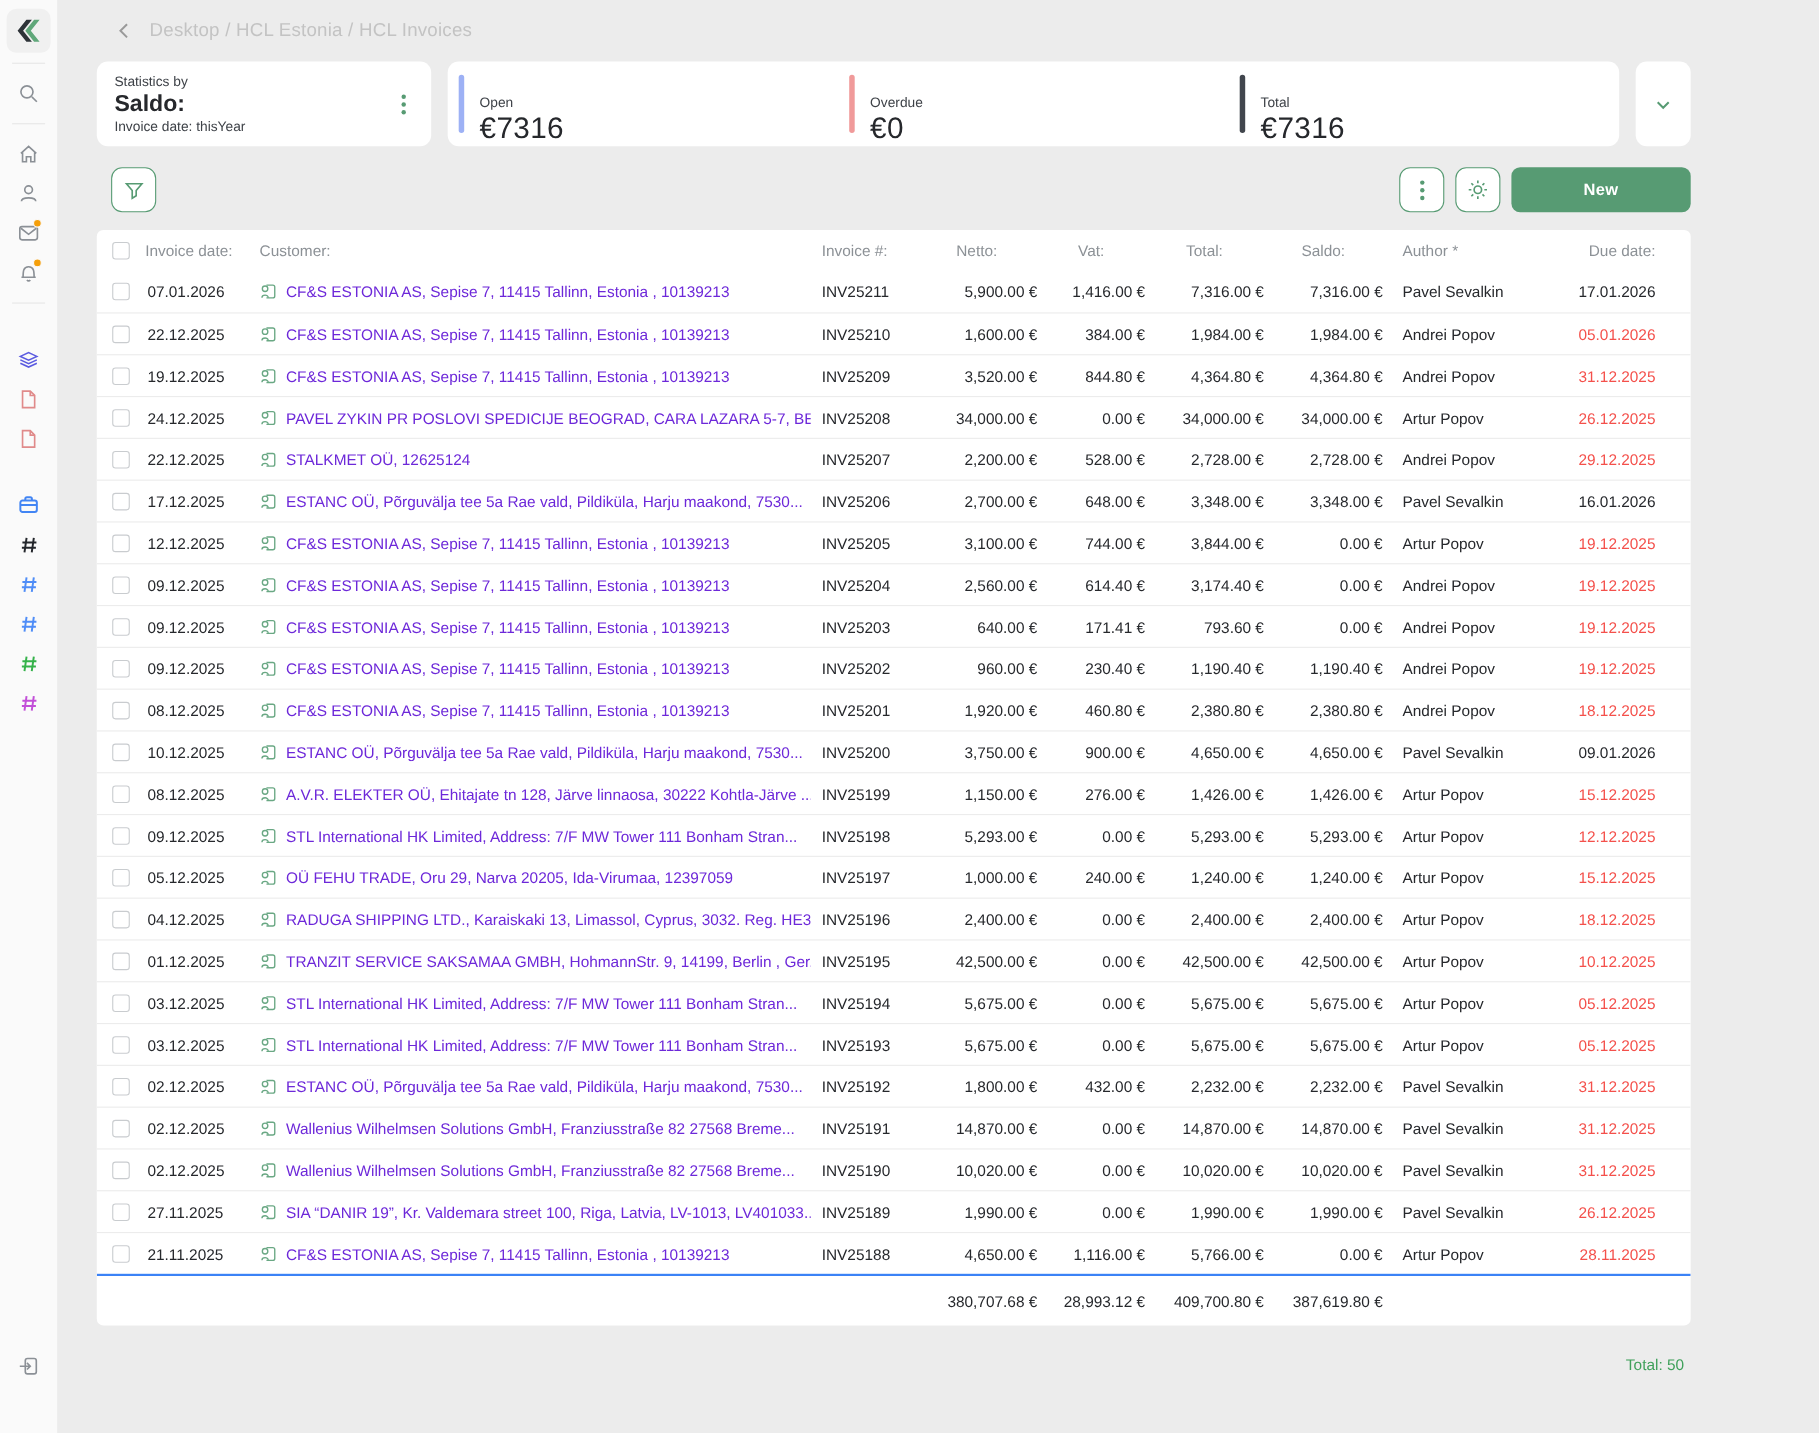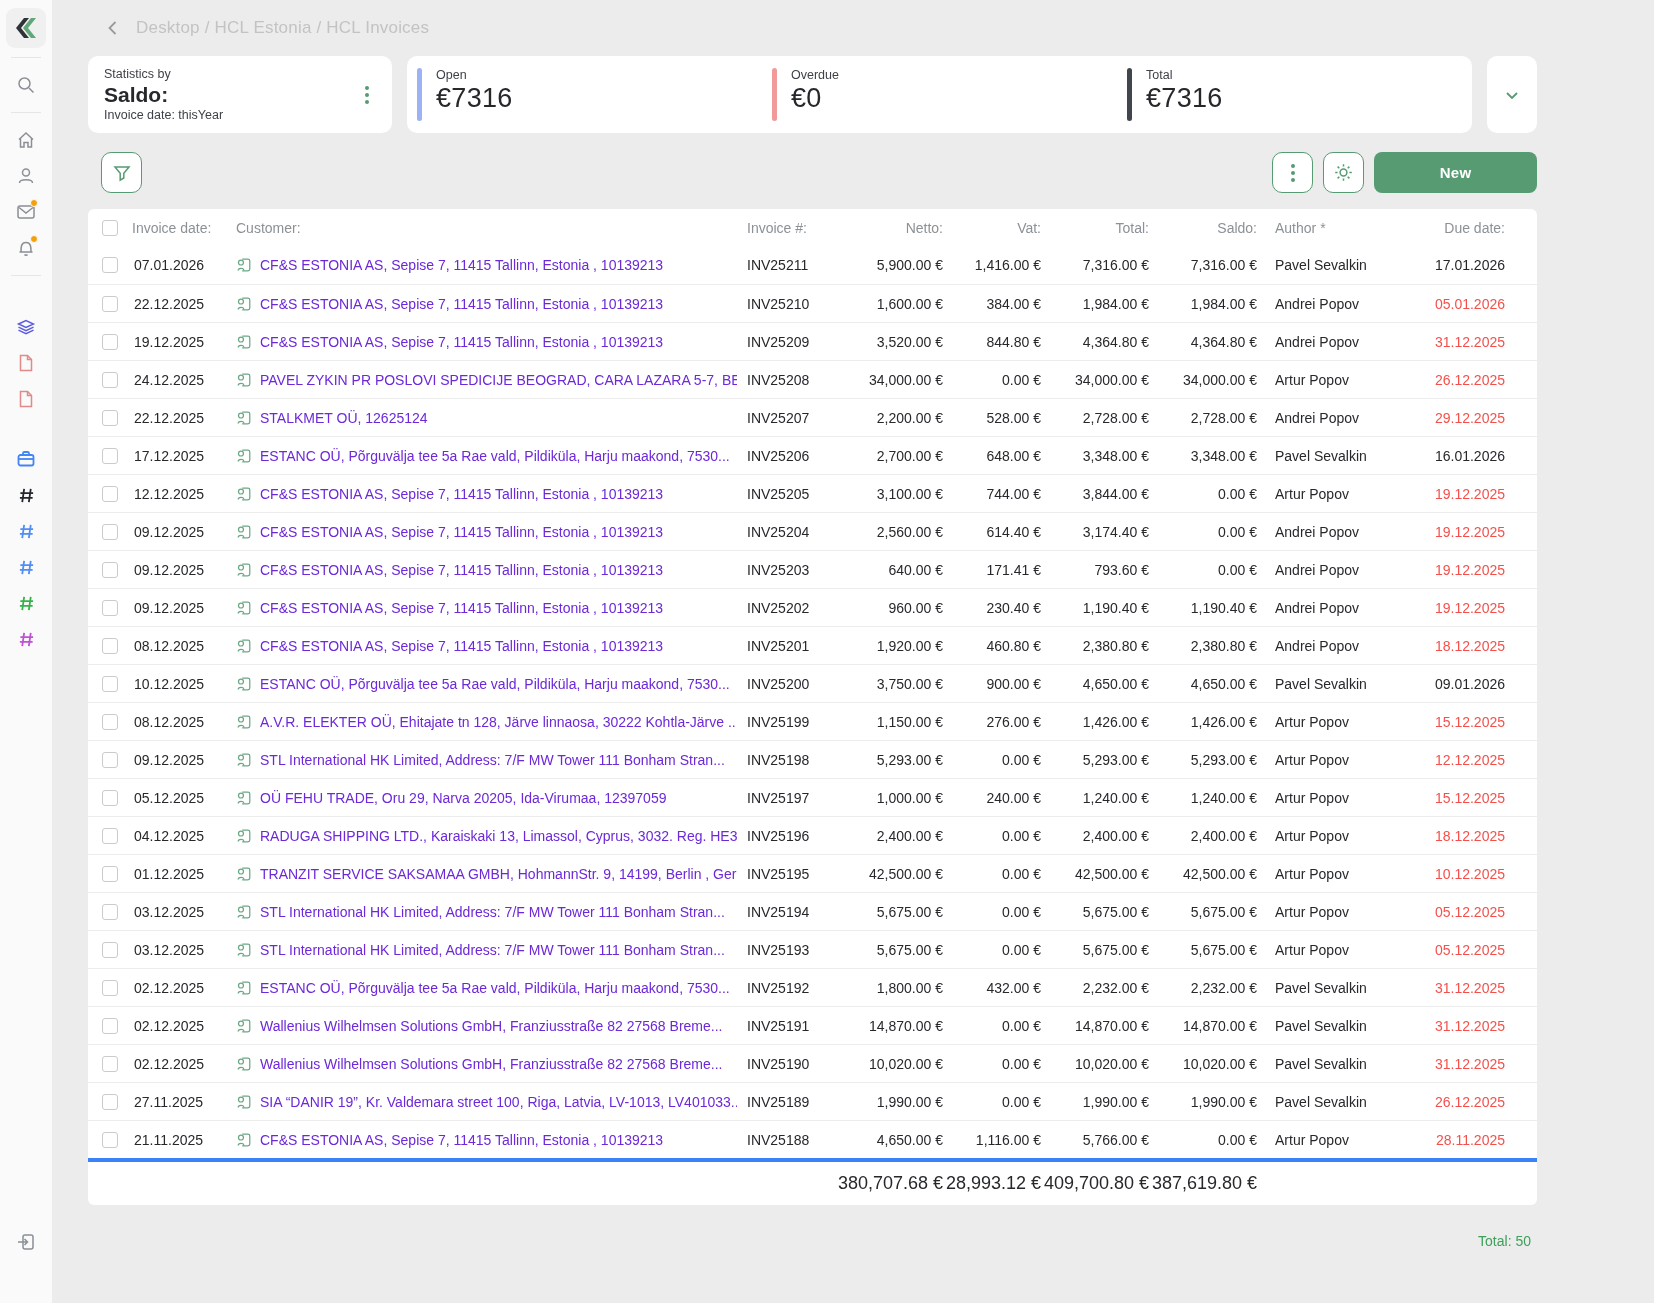--- a/index.html
+++ b/index.html
@@ -40,21 +40,21 @@
   .sb-sub { font-size:12.5px; color:#3e4248; }
   .kebab { display:flex; flex-direction:column; gap:3px; align-items:center; justify-content:center;
     width:22px; cursor:pointer; }
   .kebab i { width:4px; height:4px; border-radius:50%; background:var(--accent); }
   .stat-values { flex:1; display:flex; align-items:stretch; padding:10px 0; }
   .seg { flex:1; display:flex; gap:14px; padding-left:10px; }
   .seg .bar { width:5px; border-radius:3px; margin:2px 0; }
   .seg-open .bar { background:var(--bar-open); }
   .seg-overdue .bar { background:var(--bar-overdue); }
   .seg-total .bar { background:var(--bar-total); }
-  .seg-label { font-size:12.5px; color:#3e4248; margin-top:2px; }
+  .seg-label { font-size:12.5px; color:#3e4248; margin-top:20px; }
   .seg-value { font-size:27px; color:#26282c; letter-spacing:.3px; margin-top:1px; }
   .stat-toggle { width:50px; display:flex; align-items:center; justify-content:center;
     color:var(--accent); cursor:pointer; }
 
   .toolbar { margin-top:19px; display:flex; align-items:center; height:41px; }
   .search-box { width:473px; height:41px; background:#fff; border:1px solid #dcdcdc; border-radius:10px;
     font-size:15px; color:#2b2e33; padding:0 14px; outline:none;
     font-family:"Liberation Sans","DejaVu Sans",sans-serif; }
   .search-box::placeholder { color:#9aa0a6; }
   .icon-btn { width:41px; height:41px; border-radius:10px; border:1px solid var(--accent);
@@ -79,25 +79,25 @@
   .c-date { padding-left:2px; color:#26282c; }
   .c-cust { display:flex; gap:8px; min-width:0; color:#6d28d9; }
   .cust-icon { color:#6aa884; display:flex; flex:none; cursor:pointer; }
   .cust-text { white-space:nowrap; overflow:hidden; }
   .c-inv { padding-left:10px; color:#26282c; }
   .c-num { text-align:right; color:#26282c; }
   .c-author { padding-left:18px; color:#26282c; }
   .c-due { text-align:right; padding-right:32px; color:#26282c; }
   .c-due.overdue { color:var(--overdue-red); }
   .h-left { text-align:left; }
-  .h-num { text-align:right; color:#8c9196; }
+  .h-num { text-align:center; color:#8c9196; }
   .h-author { padding-left:18px; }
   .h-due { text-align:right; padding-right:32px; }
 
-  .totals-row { height:47px; border-top:4px solid #3b82f6; font-size:18px; color:#55595f; }
+  .totals-row { height:47px; border-top:2px solid #3b82f6; font-size:14px; color:#55595f; }
   .footer-band { margin-top:27px; text-align:right; padding-right:6px; }
   .record-count { color:var(--count-green); font-size:14px; }
 </style>
 </head>
 <body>
 
 <div class="sidebar">
   <div class="logo-tile">
     <svg width="26" height="24" viewBox="0 0 26 24">
       <path d="M11 2 L3 12 L11 22 L16 22 L8 12 L16 2 Z" fill="#2e3338"></path>

